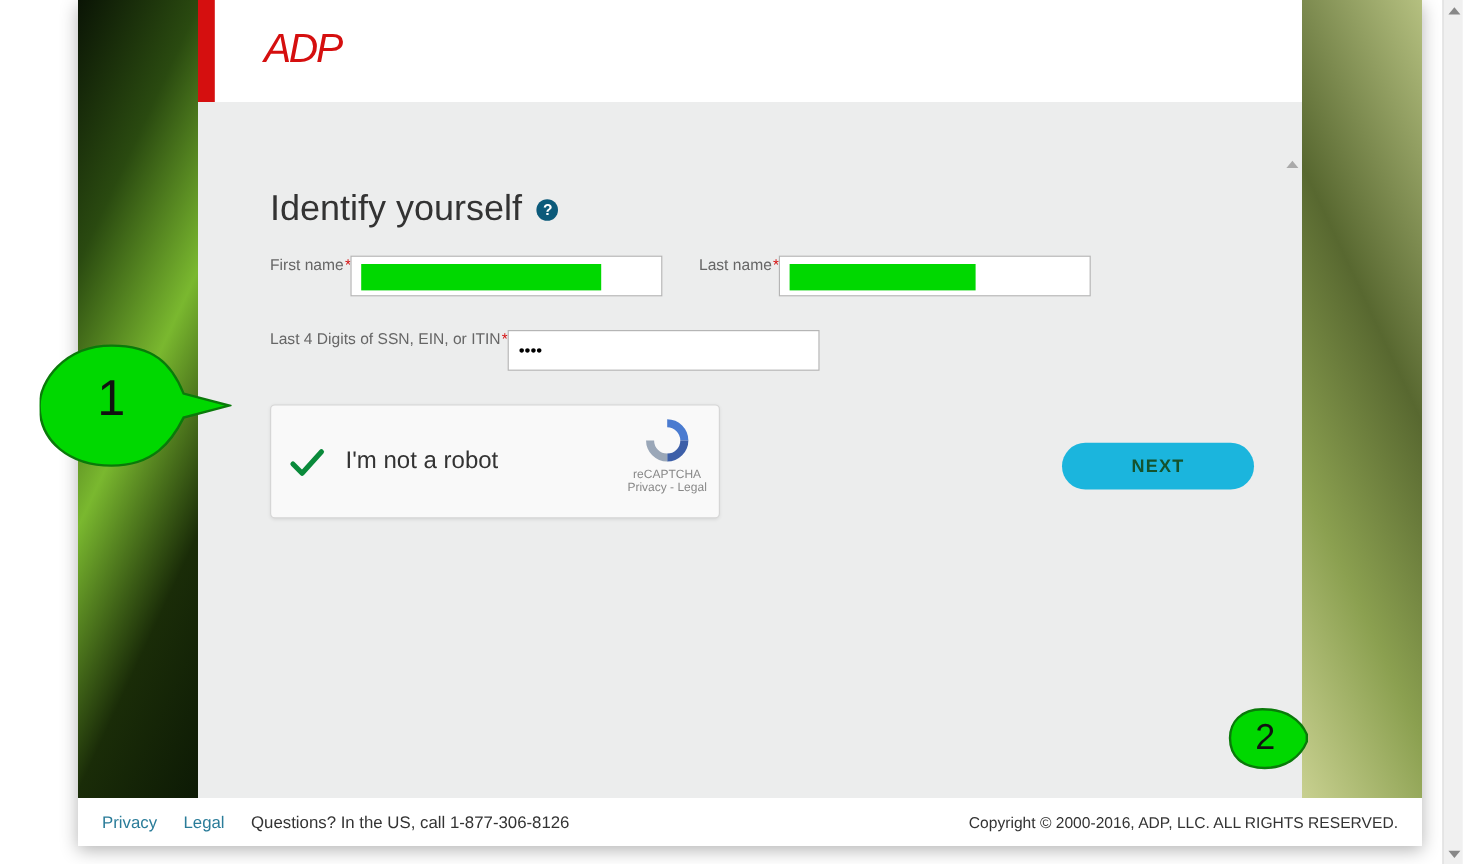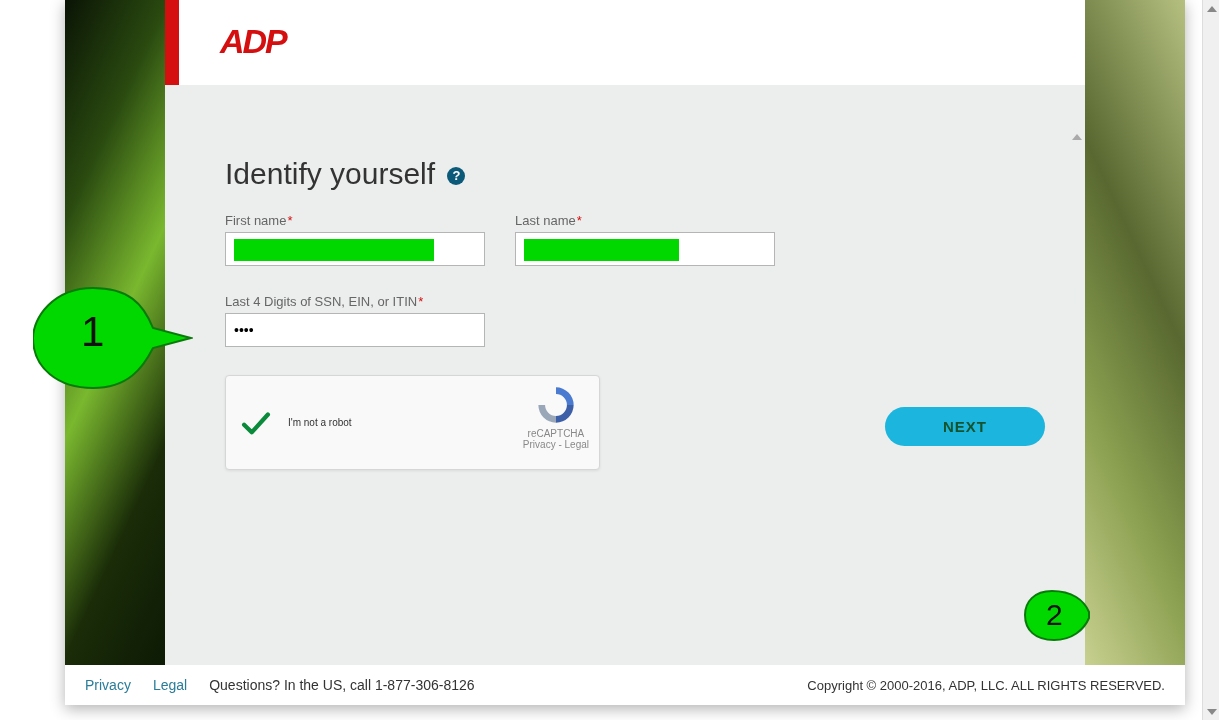--- a/index.html
+++ b/index.html
@@ -41,21 +41,21 @@
   position: relative;
 }
 .red-bar {
   position: absolute;
   left: 0; top: 0; width: 14px; height: 85px;
   background: #d50f0f;
 }
 .logo {
   position: absolute;
   left: 55px; top: 22px;
-  font-weight: 700; font-style: italic;
+  font-weight: 400; font-style: italic;
   font-size: 34px; color: #d50f0f;
   letter-spacing: -2px;
 }
 .content {
   padding: 28px 60px 0 60px;
   position: relative;
   margin-top: 44px;
 }
 .page-title {
   font-size: 30px;
@@ -70,21 +70,21 @@
   background: #0c5a7a;
   color: #fff;
   font-size: 13px;
   font-weight: bold;
   text-align: center;
   line-height: 18px;
   vertical-align: middle;
   margin-left: 4px;
 }
 .row { display: flex; gap: 30px; margin-bottom: 28px; }
-.field-group { display: flex; flex-direction: column; justify-content: flex-end; }
+.field-group { display: flex; flex-direction: row; justify-content: flex-end; }
 .field-label {
   font-size: 13px;
   color: #666;
   margin-bottom: 4px;
 }
 .required-star { color: #d50f0f; margin-left: 1px; }
 .text-input {
   border: 1px solid #b5b5b5;
   background: #fff;
   height: 34px;
@@ -140,21 +140,21 @@
   padding: 0 12px;
   position: relative;
   margin-top: 24px;
 }
 .recaptcha .check {
   width: 36px; height: 36px;
   margin-right: 14px;
   display: flex; align-items: center; justify-content: center;
 }
 .recaptcha .check svg { width: 34px; height: 34px; }
-.recaptcha .label { font-size: 10px; color: #333; }
+.recaptcha .label { font-size: 20px; color: #333; }
 .recaptcha .badge {
   position: absolute; right: 10px; top: 8px;
   text-align: center;
   font-size: 10px; color: #888;
 }
 .recaptcha .badge .shield { width: 42px; height: 42px; margin: 0 auto 2px; }
 .next-btn {
   position: absolute;
   right: 40px;
   bottom: 24px;

